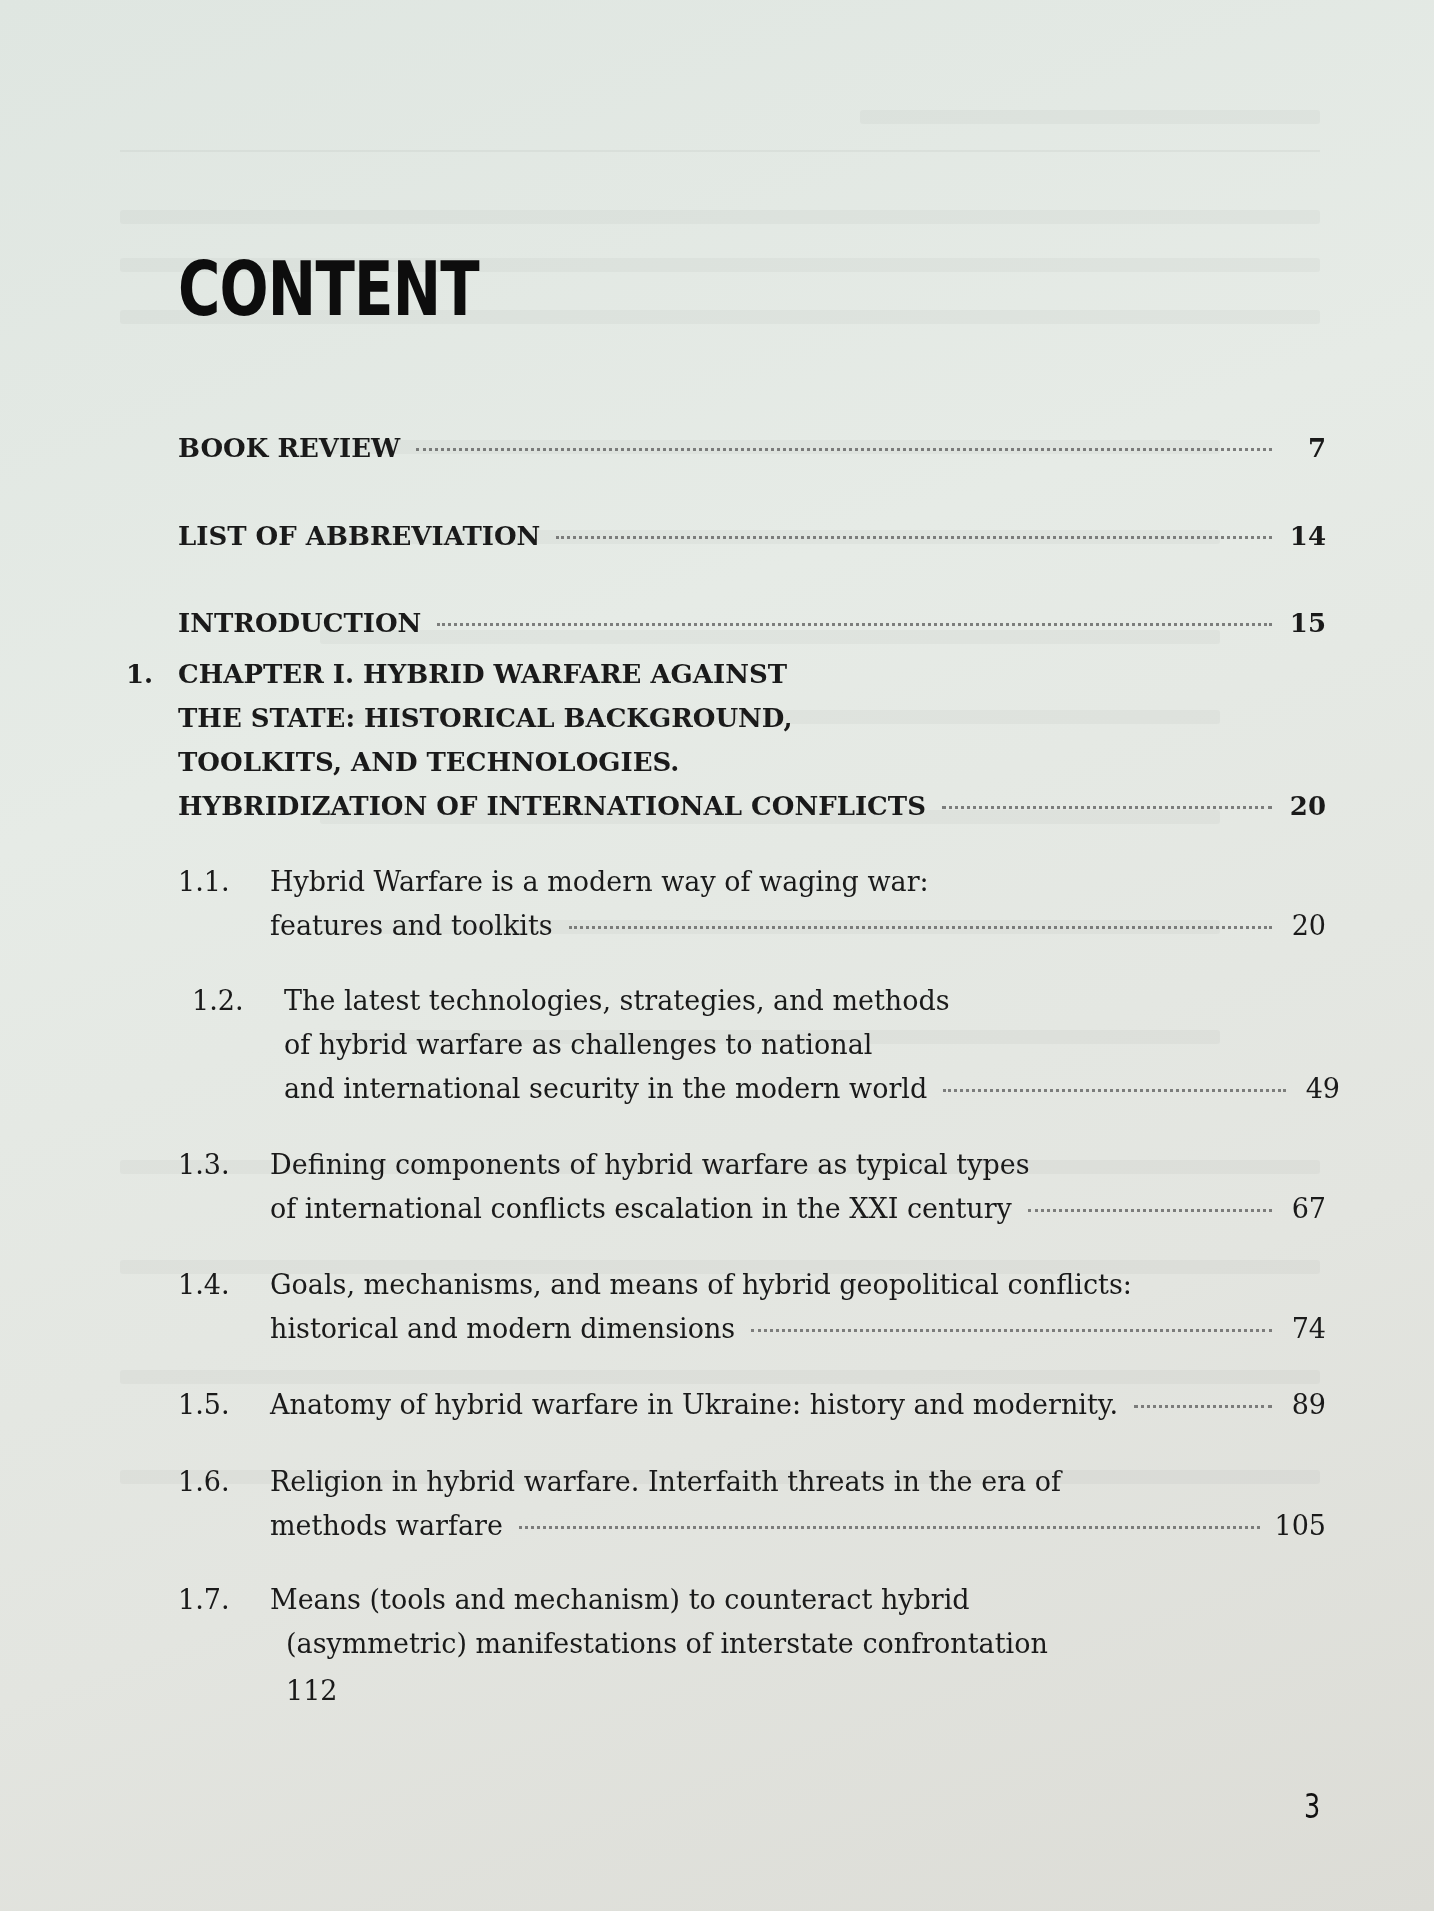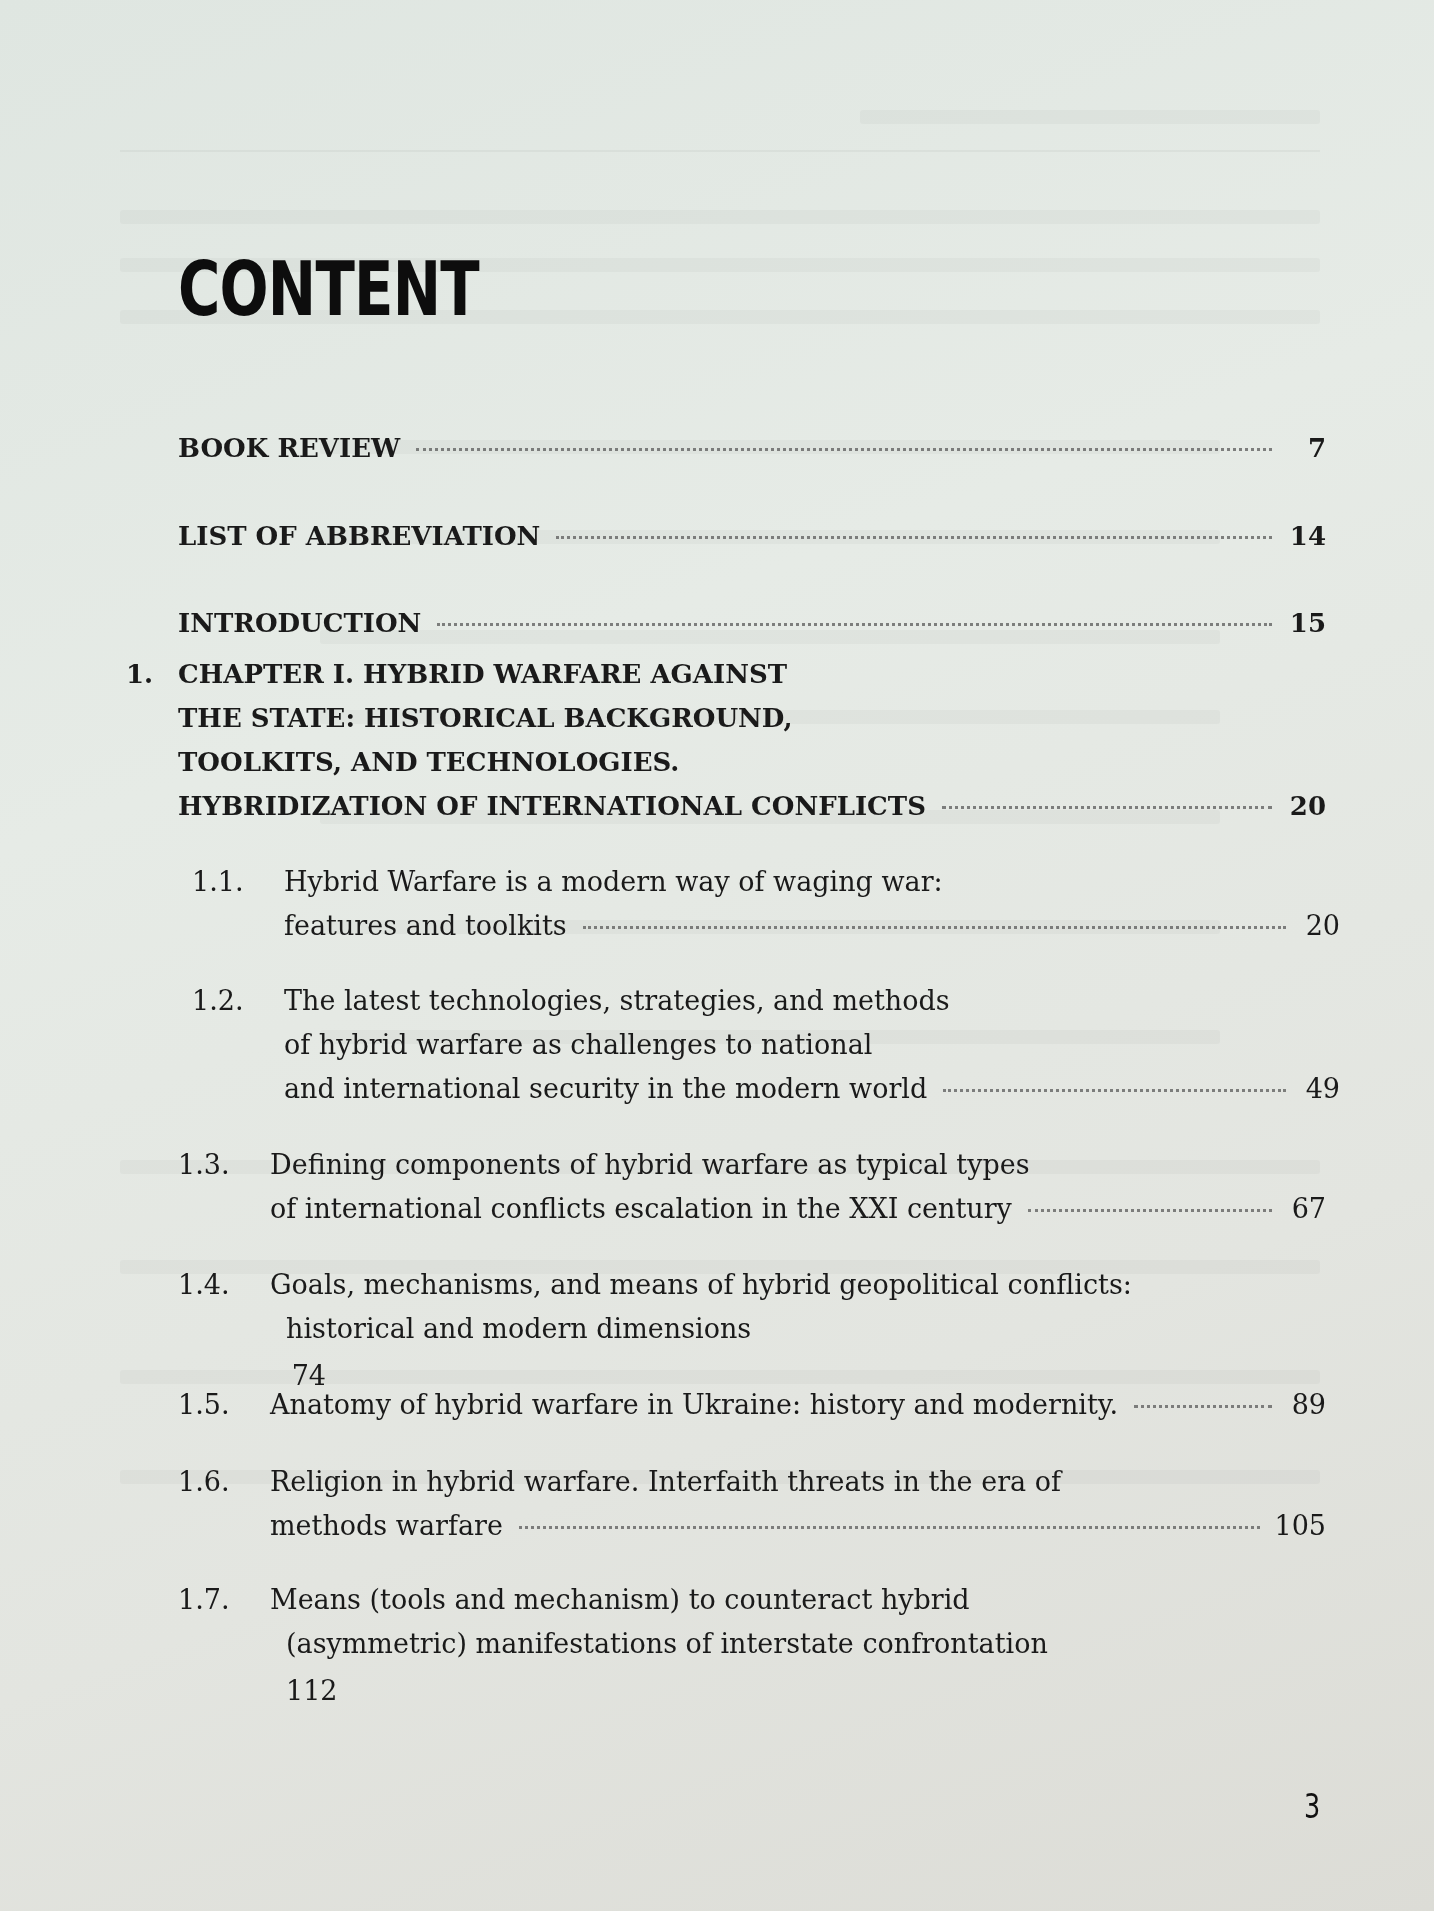--- a/index.html
+++ b/index.html
@@ -173,21 +173,21 @@
     <div class="line" style="padding-left:52px;">
       <span>TOOLKITS, AND TECHNOLOGIES.</span>
     </div>
     <div class="line" style="padding-left:52px;">
       <span>HYBRIDIZATION OF INTERNATIONAL CONFLICTS</span>
       <span class="leader"></span>
       <span class="page">20</span>
     </div>
   </a>
 
-  <a class="entry sub" style="left:192px;top:860px;width:1148px;">
+  <a class="entry sub" style="left:178px;top:860px;width:1148px;">
     <div class="line">
       <span class="num">1.1.</span>
       <span>Hybrid Warfare is a modern way of waging war:</span>
     </div>
     <div class="line" style="padding-left:92px;">
       <span>features and toolkits</span>
       <span class="leader"></span>
       <span class="page">20</span>
     </div>
   </a>
@@ -217,21 +217,21 @@
       <span class="leader"></span>
       <span class="page">67</span>
     </div>
   </a>
 
   <a class="entry sub" style="left:178px;top:1263px;width:1148px;">
     <div class="line">
       <span class="num">1.4.</span>
       <span>Goals, mechanisms, and means of hybrid geopolitical conflicts:</span>
     </div>
-    <div class="line" style="padding-left:92px;flex-direction:column;">
+    <div class="line" style="padding-left:92px;">
       <span>historical and modern dimensions</span>
       <span class="leader"></span>
       <span class="page">74</span>
     </div>
   </a>
 
   <a class="entry sub" style="left:178px;top:1383px;width:1148px;">
     <div class="line">
       <span class="num">1.5.</span>
       <span>Anatomy of hybrid warfare in Ukraine: history and modernity.</span>

